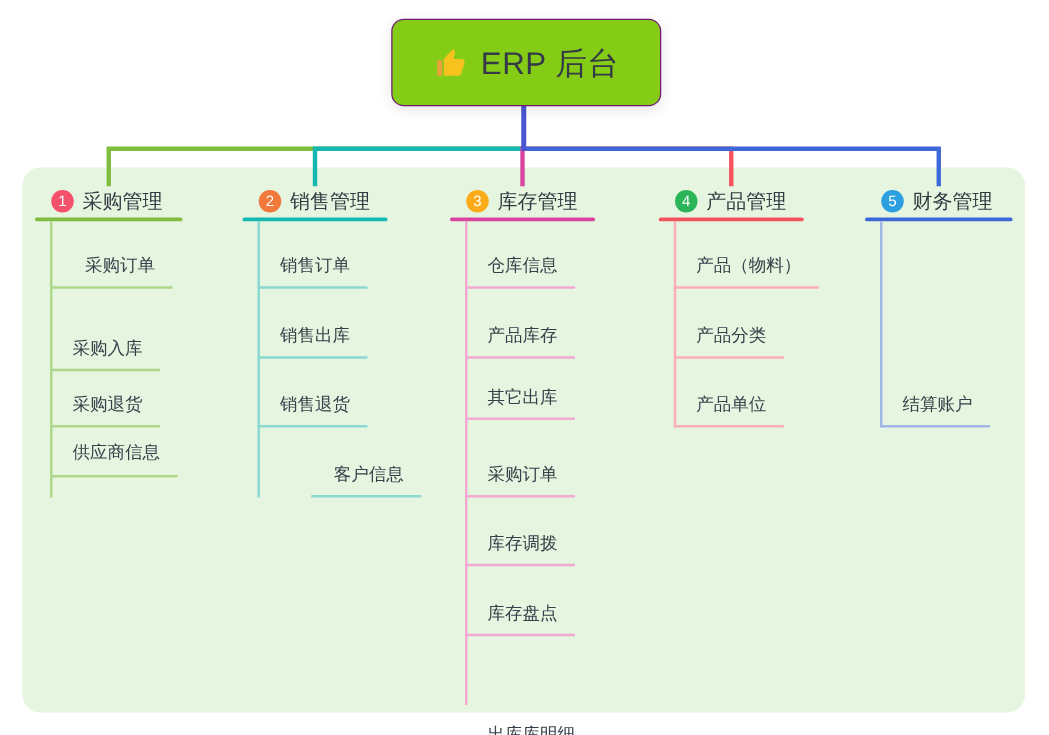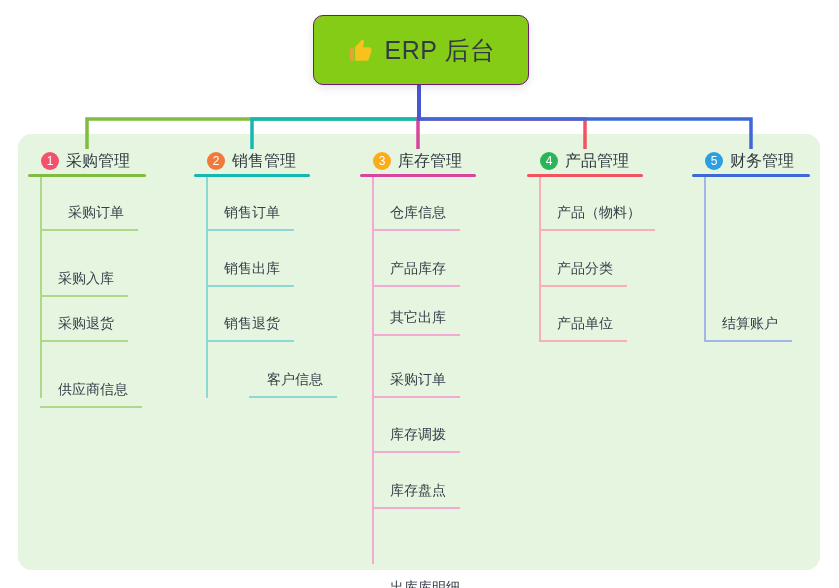--- a/index.html
+++ b/index.html
@@ -52,21 +52,21 @@
       <div class="branch" style="left: 28px; top: 150px; width: 118px;">
         <div class="branch-title">
           <span class="badge" style="background: rgb(244, 81, 107);">1</span>
           <span class="branch-label">采购管理</span>
         </div>
         <div class="branch-underline" style="background: rgb(127, 188, 63);"></div>
         <div class="branch-vline" style="height: 220.5px; background: rgb(175, 217, 138);"></div>
         <div class="sub-item" style="top: 52px; border-bottom-color: rgb(175, 217, 138); padding-left: 28px;">采购订单</div>
         <div class="sub-item" style="top: 118px; border-bottom-color: rgb(175, 217, 138);">采购入库</div>
         <div class="sub-item" style="top: 163px; border-bottom-color: rgb(175, 217, 138);">采购退货</div>
-        <div class="sub-item" style="top: 229px; border-bottom-color: rgb(175, 217, 138);">供应商信息</div>
+        <div class="sub-item" style="top: 203px; border-bottom-color: rgb(175, 217, 138); font-family: Liberation Serif, serif;">供应商信息</div>
       </div>
       <div class="branch" style="left: 194px; top: 150px; width: 116px;">
         <div class="branch-title">
           <span class="badge" style="background: rgb(240, 121, 59);">2</span>
           <span class="branch-label">销售管理</span>
         </div>
         <div class="branch-underline" style="background: rgb(20, 184, 177);"></div>
         <div class="branch-vline" style="height: 220.5px; background: rgb(139, 217, 210);"></div>
         <div class="sub-item" style="top: 52px; border-bottom-color: rgb(139, 217, 210);">销售订单</div>
         <div class="sub-item" style="top: 107.5px; border-bottom-color: rgb(139, 217, 210);">销售出库</div>

